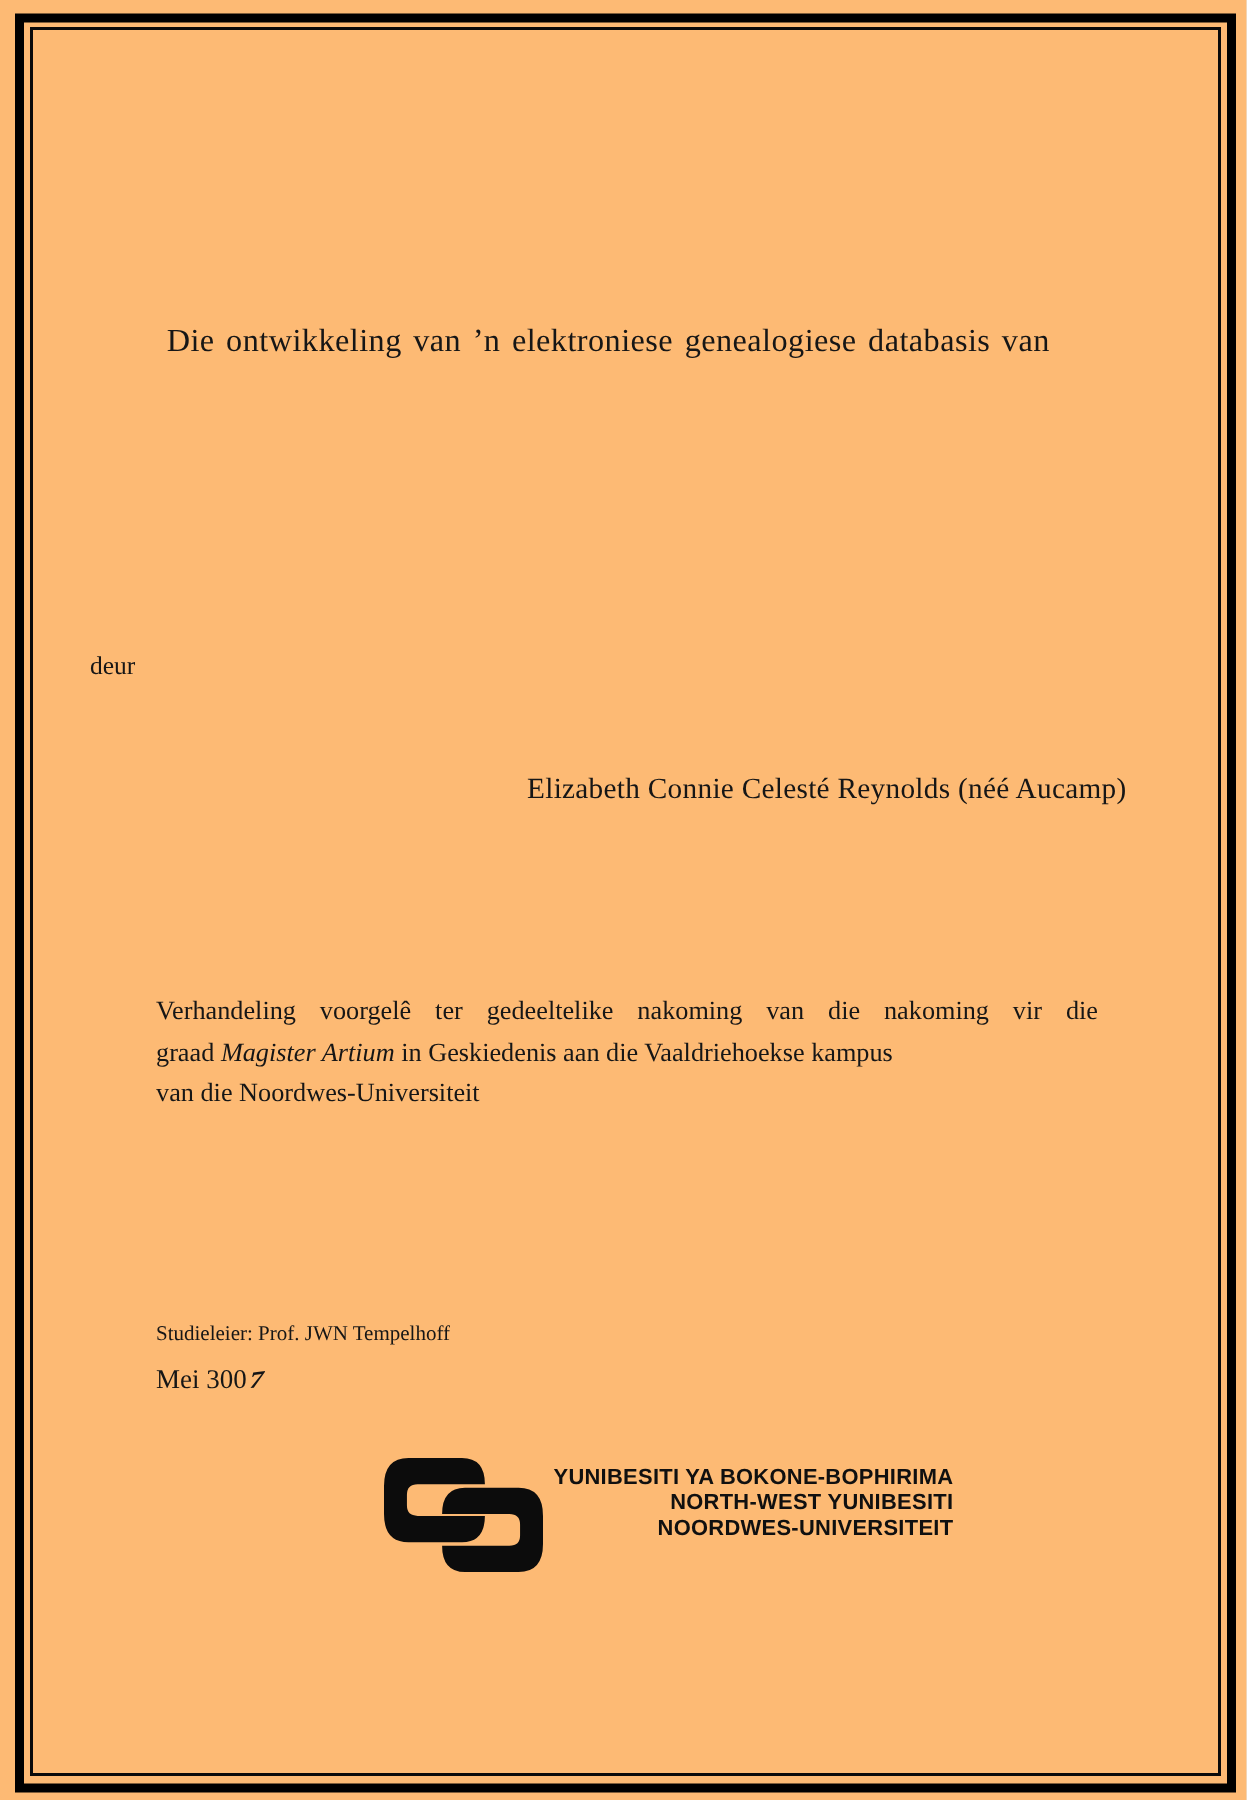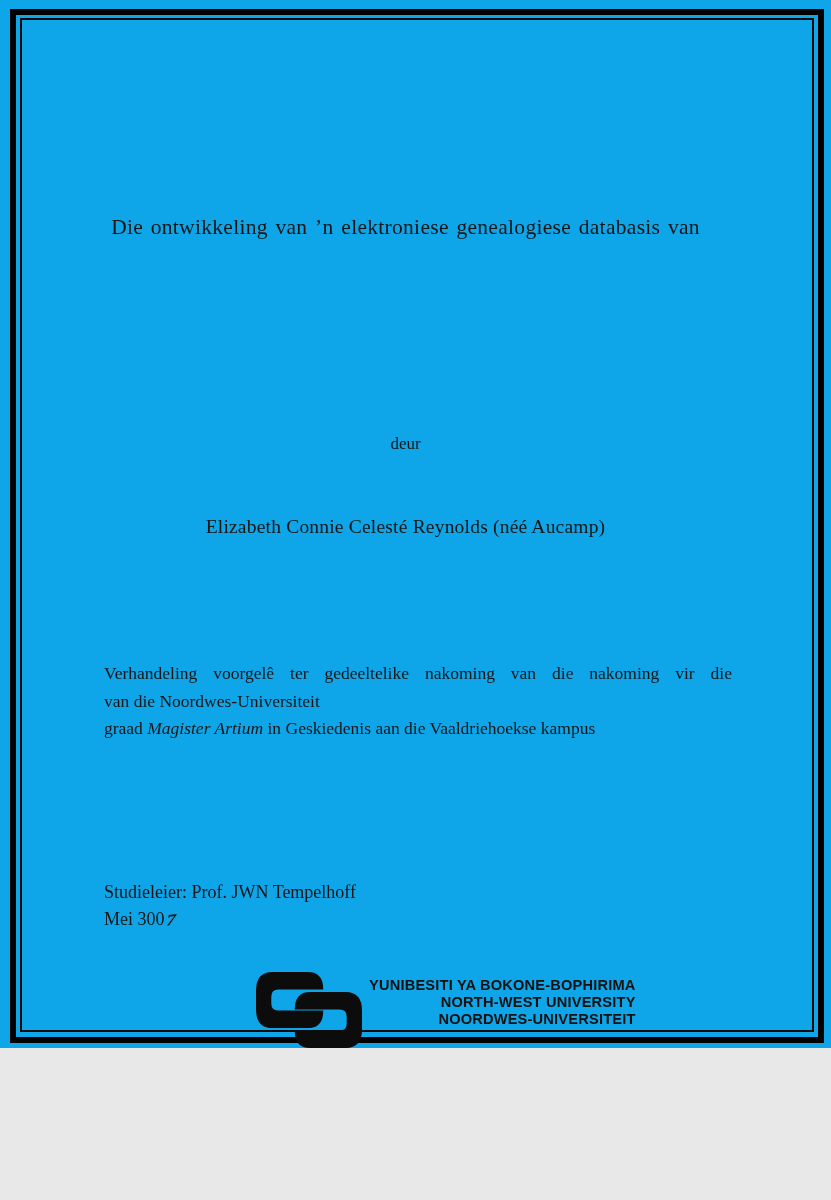--- a/index.html
+++ b/index.html
@@ -3,22 +3,22 @@
 <meta charset="utf-8">
 <style>
   html, body {
     margin: 0;
     padding: 0;
     background: #e8e8e8;
   }
   .page {
     position: relative;
     width: 831px;
-    height: 1048px;
-    background: #0ea5e9;
+    height: 1200px;
+    background: #fdba74;
     overflow: hidden;
     font-family: "Liberation Serif", serif;
     color: #161616;
     margin: 0 auto;
   }
   .frame-outer {
     position: absolute;
     left: 10px; top: 9px; right: 7px; bottom: 5px;
     border: 6px solid #000;
   }
@@ -35,46 +35,46 @@
     font-size: 21.5px;
     font-weight: normal;
     line-height: 44px;
     letter-spacing: 0.3px;
     word-spacing: 2px;
   }
   .title .tline { display: block; }
   .byline {
     position: absolute;
     left: 60px; right: 80px; top: 434px;
-    text-align: center;
+    text-align: left;
     font-size: 17px;
   }
   .author {
     position: absolute;
     left: 60px; right: 80px; top: 516px;
-    text-align: center;
+    text-align: right;
     font-size: 19.5px;
     letter-spacing: 0.2px;
   }
   .statement {
     position: absolute;
     left: 104px; top: 660px;
     width: 628px;
     font-size: 17.5px;
     line-height: 27.5px;
   }
   .statement p { margin: 0; }
   .statement .just {
     text-align: justify;
     text-align-last: justify;
   }
   .supervisor {
     position: absolute;
     left: 104px; top: 882px;
-    font-size: 18px;
+    font-size: 14px;
   }
   .date {
     position: absolute;
     left: 104px; top: 909px;
     font-size: 18px;
   }
   .date .seven {
     display: inline-block;
     transform: skewX(-22deg) rotate(-8deg) scaleY(0.9);
     transform-origin: 50% 80%;
@@ -117,33 +117,33 @@
   <h1 class="title">
     <span class="tline">Die ontwikkeling van ’n elektroniese genealogiese databasis van</span>
   </h1>
 
   <div class="byline">deur</div>
 
   <div class="author">Elizabeth Connie Celesté Reynolds (néé Aucamp)</div>
 
   <div class="statement">
     <p class="just">Verhandeling voorgelê ter gedeeltelike nakoming van die nakoming vir die</p>
+    <p><span>graad </span><em>Magister Artium</em><span> in Geskiedenis aan die Vaaldriehoekse kampus</span></p>
     <p>van die Noordwes-Universiteit</p>
-    <p><span>graad </span><em>Magister Artium</em><span> in Geskiedenis aan die Vaaldriehoekse kampus</span></p>
   </div>
 
   <div class="supervisor">Studieleier: Prof. JWN Tempelhoff</div>
 
   <div class="date"><span>Mei 300</span><span class="seven">7</span></div>
 
   <div class="logo">
     <svg class="mark" viewBox="0 0 104 65" preserveAspectRatio="none" xmlns="http://www.w3.org/2000/svg" aria-hidden="true">
       <path fill="#0c0c0c" d="M16,0 H51 Q66,0 66,15 H22 Q15,15 15,21 V27 Q15,33 22,33 H66 Q66,48 51,48 H16 Q0,48 0,32 V16 Q0,0 16,0 Z"></path>
       <path fill="#0c0c0c" transform="rotate(180 52 32.5)" d="M16,0 H51 Q66,0 66,15 H22 Q15,15 15,21 V27 Q15,33 22,33 H66 Q66,48 51,48 H16 Q0,48 0,32 V16 Q0,0 16,0 Z"></path>
     </svg>
     <div class="logotext">
       <span>YUNIBESITI YA BOKONE-BOPHIRIMA</span>
-      <span>NORTH-WEST UNIVERSITY</span>
+      <span>NORTH-WEST YUNIBESITI</span>
       <span>NOORDWES-UNIVERSITEIT</span>
     </div>
   </div>
 
 </div>
 
 </body></html>

